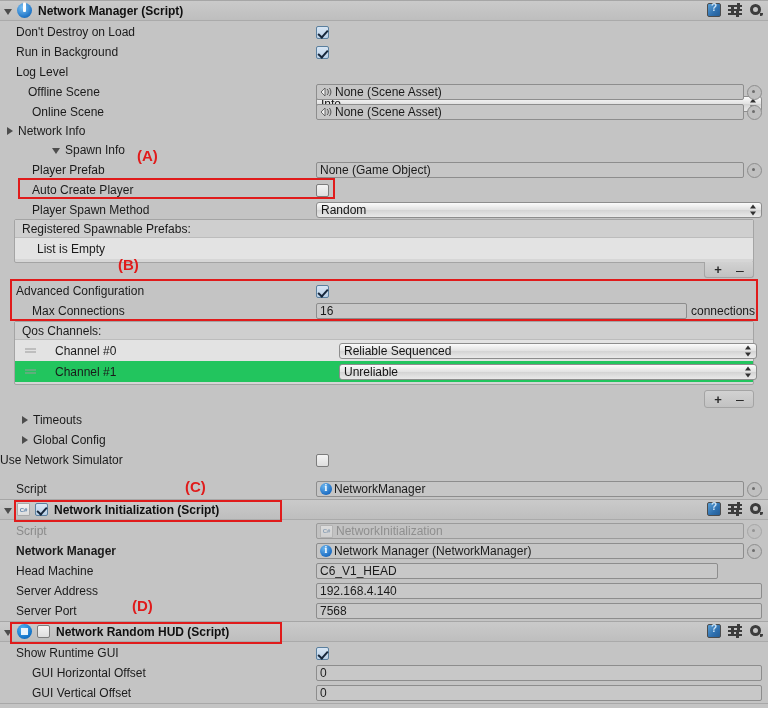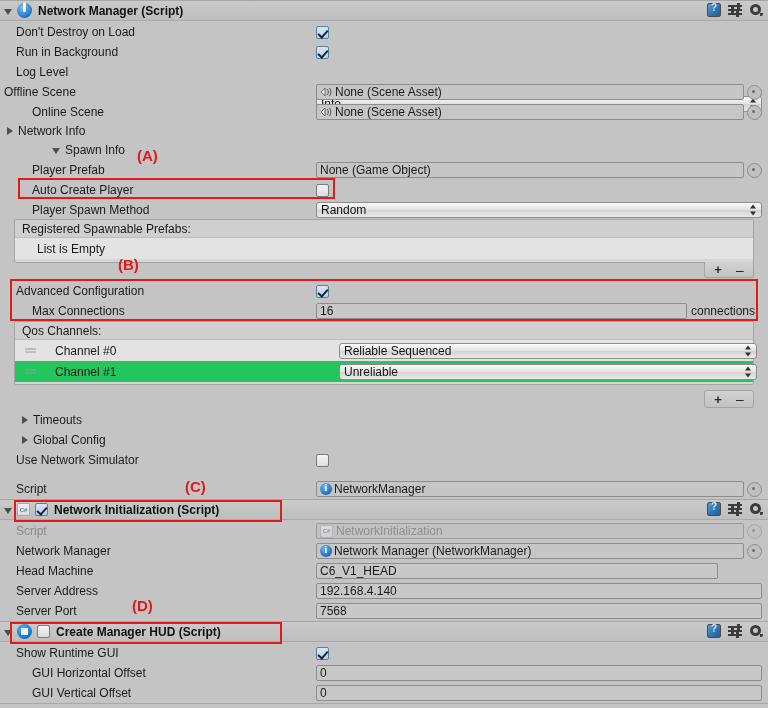--- a/index.html
+++ b/index.html
@@ -415,21 +415,21 @@
     <span class="label" style="margin-left:16px;">Log Level</span>
     <span class="fieldcol" style="width:446px;margin-top:32px;">
       <span class="popup" style="width:446px;">
         <span>Info</span>
         <span class="updown"></span>
       </span>
     </span>
   </div>
 
   <div class="row" style="position:absolute; left:0; top:82px; width:768px;">
-    <span class="label" style="margin-left:4px;text-align:center;">Offline Scene</span>
+    <span class="label" style="margin-left:28px;text-align:center;">Offline Scene</span>
     <span class="fieldcol" style="width:446px;">
       <span class="tfield objf" style="width:430px;">
         <svg class="ico-scene" viewBox="0 0 13 12">
           <polygon points="1,6 5,2 5,10" fill="#f0f0f0" stroke="#4a4a4a" stroke-width="0.8"></polygon>
           <path d="M7,3 A4,4 0 0 1 7,9" fill="none" stroke="#4a4a4a" stroke-width="0.9"></path>
           <path d="M9.4,2 A6,6 0 0 1 9.4,10" fill="none" stroke="#4a4a4a" stroke-width="0.9"></path>
         </svg>
         <span>None (Scene Asset)</span>
       </span>
       <span class="picker" style="margin-left:3px;"></span>
@@ -548,21 +548,21 @@
     <span class="tri tri-right" style="margin-left:22px;"></span>
     <span class="label" style="margin-left:5px;">Timeouts</span>
   </div>
 
   <div class="row" style="position:absolute; left:0; top:430px; width:768px;">
     <span class="tri tri-right" style="margin-left:22px;"></span>
     <span class="label" style="margin-left:5px;">Global Config</span>
   </div>
 
   <div class="row" style="position:absolute; left:0; top:450px; width:768px;">
-    <span class="label" style="margin-left:16px;">Use Network Simulator</span>
+    <span class="label" style="">Use Network Simulator</span>
     <span class="fieldcol">
         <span class="cbox"></span>
       </span>
   </div>
 
   <div class="row" style="position:absolute; left:0; top:479px; width:768px;">
     <span class="label" style="margin-left:16px;">Script</span>
     <span class="fieldcol" style="width:446px;">
       <span class="tfield objf" style="width:430px;">
         <span class="ico-info"></span>
@@ -596,21 +596,21 @@
     <span class="fieldcol" style="width:446px;">
       <span class="tfield objf disabled" style="width:430px;">
         <span class="ico-cs dim" style="margin-right:3px;">C#</span>
         <span>NetworkInitialization</span>
       </span>
       <span class="picker" style="margin-left:3px; opacity:.55;"></span>
     </span>
   </div>
 
   <div class="row" style="position:absolute; left:0; top:541px; width:768px;">
-    <span class="label" style="margin-left:16px;">Network Manager</span>
+    <span class="label" style="margin-left:16px;font-weight:bold;">Network Manager</span>
     <span class="fieldcol" style="width:446px;">
       <span class="tfield objf" style="width:430px;">
         <span class="ico-info"></span>
         <span>Network Manager (NetworkManager)</span>
       </span>
       <span class="picker" style="margin-left:3px;"></span>
     </span>
   </div>
 
   <div class="row" style="position:absolute; left:0; top:561px; width:768px;">
@@ -637,21 +637,21 @@
       <span class="tfield" style="width:446px;">
         <span>7568</span>
       </span>
     </span>
   </div>
 
   <div class="comp-header" style="position:absolute; left:0; top:621px; width:768px;">
     <span class="tri tri-down"></span>
     <span class="ico-hud" style="margin-left:5px;"></span>
     <span class="cbox" style="margin-left:5px;"></span>
-    <span class="comp-title">Create Manager HUD (Script)</span>
+    <span class="comp-title">Network Random HUD (Script)</span>
     <span class="hdr-icons">
       <span class="icn-help"></span>
       <span class="icn-preset">
           <i></i>
           <i></i>
           <i></i>
           <b></b>
           <b></b>
           <b></b>
         </span>

